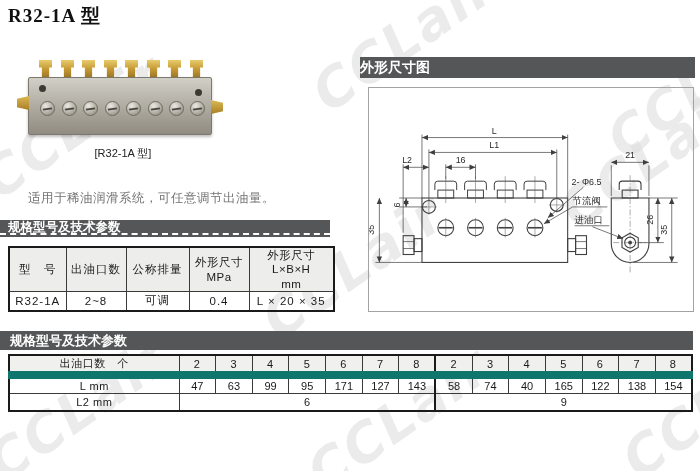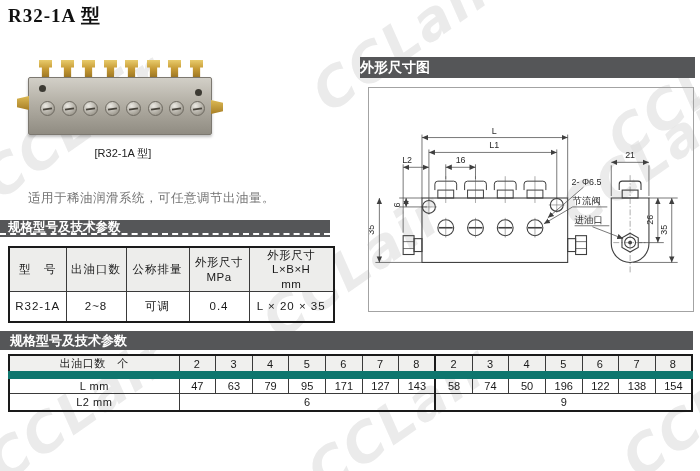--- a/index.html
+++ b/index.html
@@ -62,21 +62,21 @@
   .bar3 { left:0; top:331px; width:693px; height:19px; font-size:13px; padding-left:10px; }
 
   
   table { border-collapse:collapse; table-layout:fixed; }
   td { border:1px solid #3a3a3a; text-align:center; vertical-align:middle; background:transparent; }
 
   .t1 { left:8px; top:246px; width:325px; }
   .t1 { border:2px solid #1a1a1a; }
   .t1 td { font-size:11.5px; letter-spacing:1px; }
   .t1 .hrow td { height:44px; background:#ededeb; }
-  .t1 .drow td { height:30px; }
+  .t1 .drow td { height:19px; }
   .t1 .sub { display:block; line-height:1.25; letter-spacing:.5px; }
 
   .dbox { left:368px; top:87px; width:326px; height:225px; border:1px solid #a3a3a3; }
   svg text { font-family:"Liberation Sans","DejaVu Sans",sans-serif; font-size:9px; fill:#2b2b2b; }
   svg text.cn { font-size:9.5px; }
 
   .t2 { left:8px; top:354px; width:685px; border:2px solid #1a1a1a; }
   .t2 td { font-size:11px; height:18px; }
   .t2 .hrow td { height:19px; background:#f0f0ee; border-bottom:8px solid #0f766e; letter-spacing:1px; }
   .t2 td.gsep { border-left:2px solid #1a1a1a; }
@@ -321,29 +321,29 @@
     <td>4</td>
     <td>5</td>
     <td>6</td>
     <td>7</td>
     <td>8</td>
   </tr>
   <tr>
     <td class="lbl">L mm</td>
     <td>47</td>
     <td>63</td>
-    <td>79</td>
+    <td>99</td>
     <td>95</td>
     <td>171</td>
     <td>127</td>
     <td>143</td>
     <td class="gsep">58</td>
     <td>74</td>
-    <td>50</td>
-    <td>196</td>
+    <td>40</td>
+    <td>165</td>
     <td>122</td>
     <td>138</td>
     <td>154</td>
   </tr>
   <tr>
     <td class="lbl">L2 mm</td>
     <td colspan="7">6</td>
     <td colspan="7" class="gsep">9</td>
   </tr>
 </tbody>

